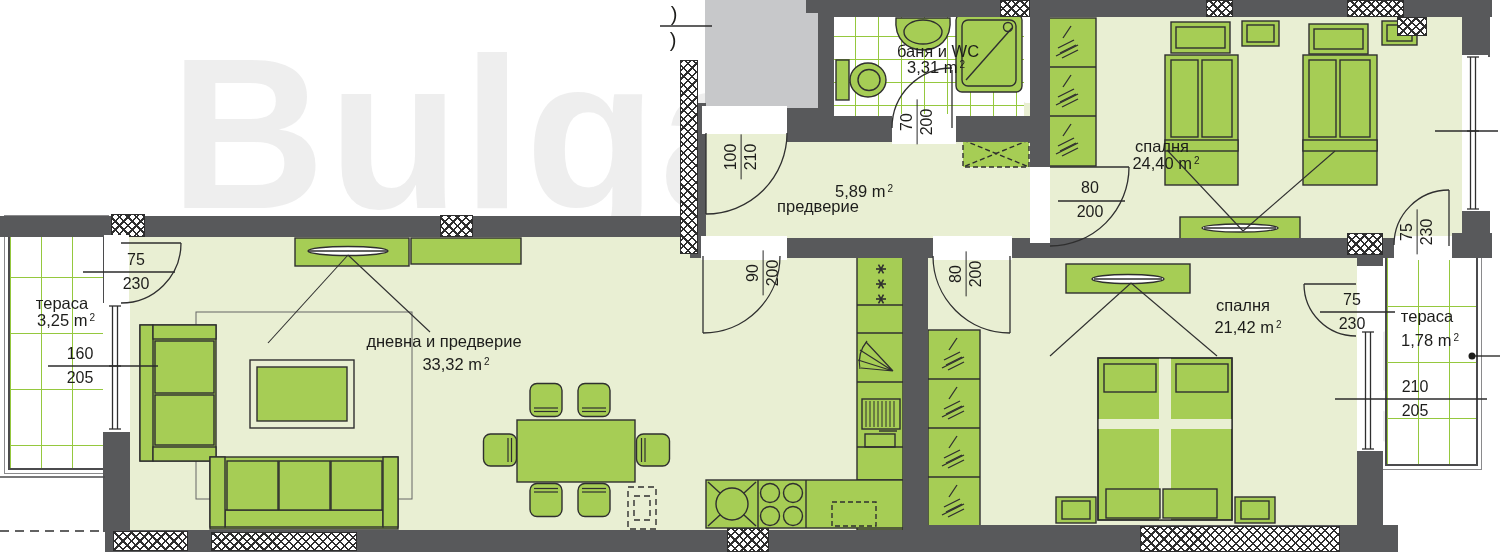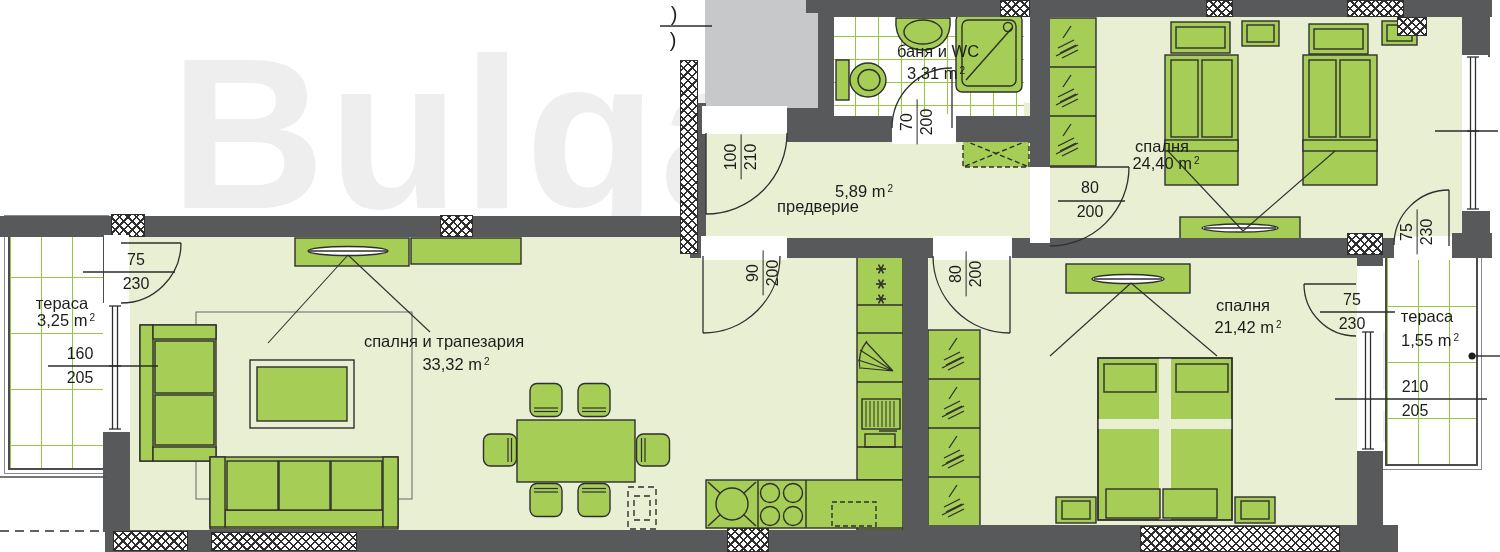--- a/index.html
+++ b/index.html
@@ -382,52 +382,52 @@
 
       <g>
         <circle cx="1472" cy="356" r="3.5" fill="#1d1d1b" stroke="none"></circle>
         <line x1="1475" y1="356" x2="1500" y2="356" stroke="#1d1d1b" stroke-width="1.3"></line>
       </g>
     </g>
   </svg>
 
   <div class="lbl" style="left:938px;top:51px">
     <span>баня и WC</span></div>
-  <div class="lbl" style="left:936px;top:73px">
+  <div class="lbl" style="left:936px;top:67px">
     <span>3,31 m</span><span class="sup">2</span></div>
 
   <div class="lbl" style="left:864px;top:191px">
     <span>5,89 m</span><span class="sup">2</span></div>
   <div class="lbl" style="left:818px;top:206px">
     <span>предверие</span></div>
 
   <div class="lbl" style="left:1162px;top:146px">
     <span>спалня</span></div>
   <div class="lbl" style="left:1166px;top:163px">
     <span>24,40 m</span><span class="sup">2</span></div>
 
   <div class="lbl" style="left:444px;top:341px">
-    <span>спалня и трапезария</span></div>
+    <span>дневна и предверие</span></div>
   <div class="lbl" style="left:456px;top:364px">
     <span>33,32 m</span><span class="sup">2</span></div>
 
   <div class="lbl" style="left:1243px;top:305px">
     <span>спалня</span></div>
   <div class="lbl" style="left:1248px;top:327px">
     <span>21,42 m</span><span class="sup">2</span></div>
 
   <div class="lbl" style="left:62px;top:303px">
     <span>тераса</span></div>
   <div class="lbl" style="left:66px;top:320px">
     <span>3,25 m</span><span class="sup">2</span></div>
 
   <div class="lbl" style="left:1427px;top:316px">
     <span>тераса</span></div>
   <div class="lbl" style="left:1430px;top:340px">
-    <span>1,55 m</span><span class="sup">2</span></div>
+    <span>1,78 m</span><span class="sup">2</span></div>
 
   <div class="dim-v" style="left:741px;top:157px">
     <span class="a">100</span>
       <span class="b">210</span>
     </div>
   <div class="dim-v" style="left:917px;top:122px">
     <span class="a">70</span>
       <span class="b">200</span>
     </div>
   <div class="dim-h" style="left:1090px;top:200px">

